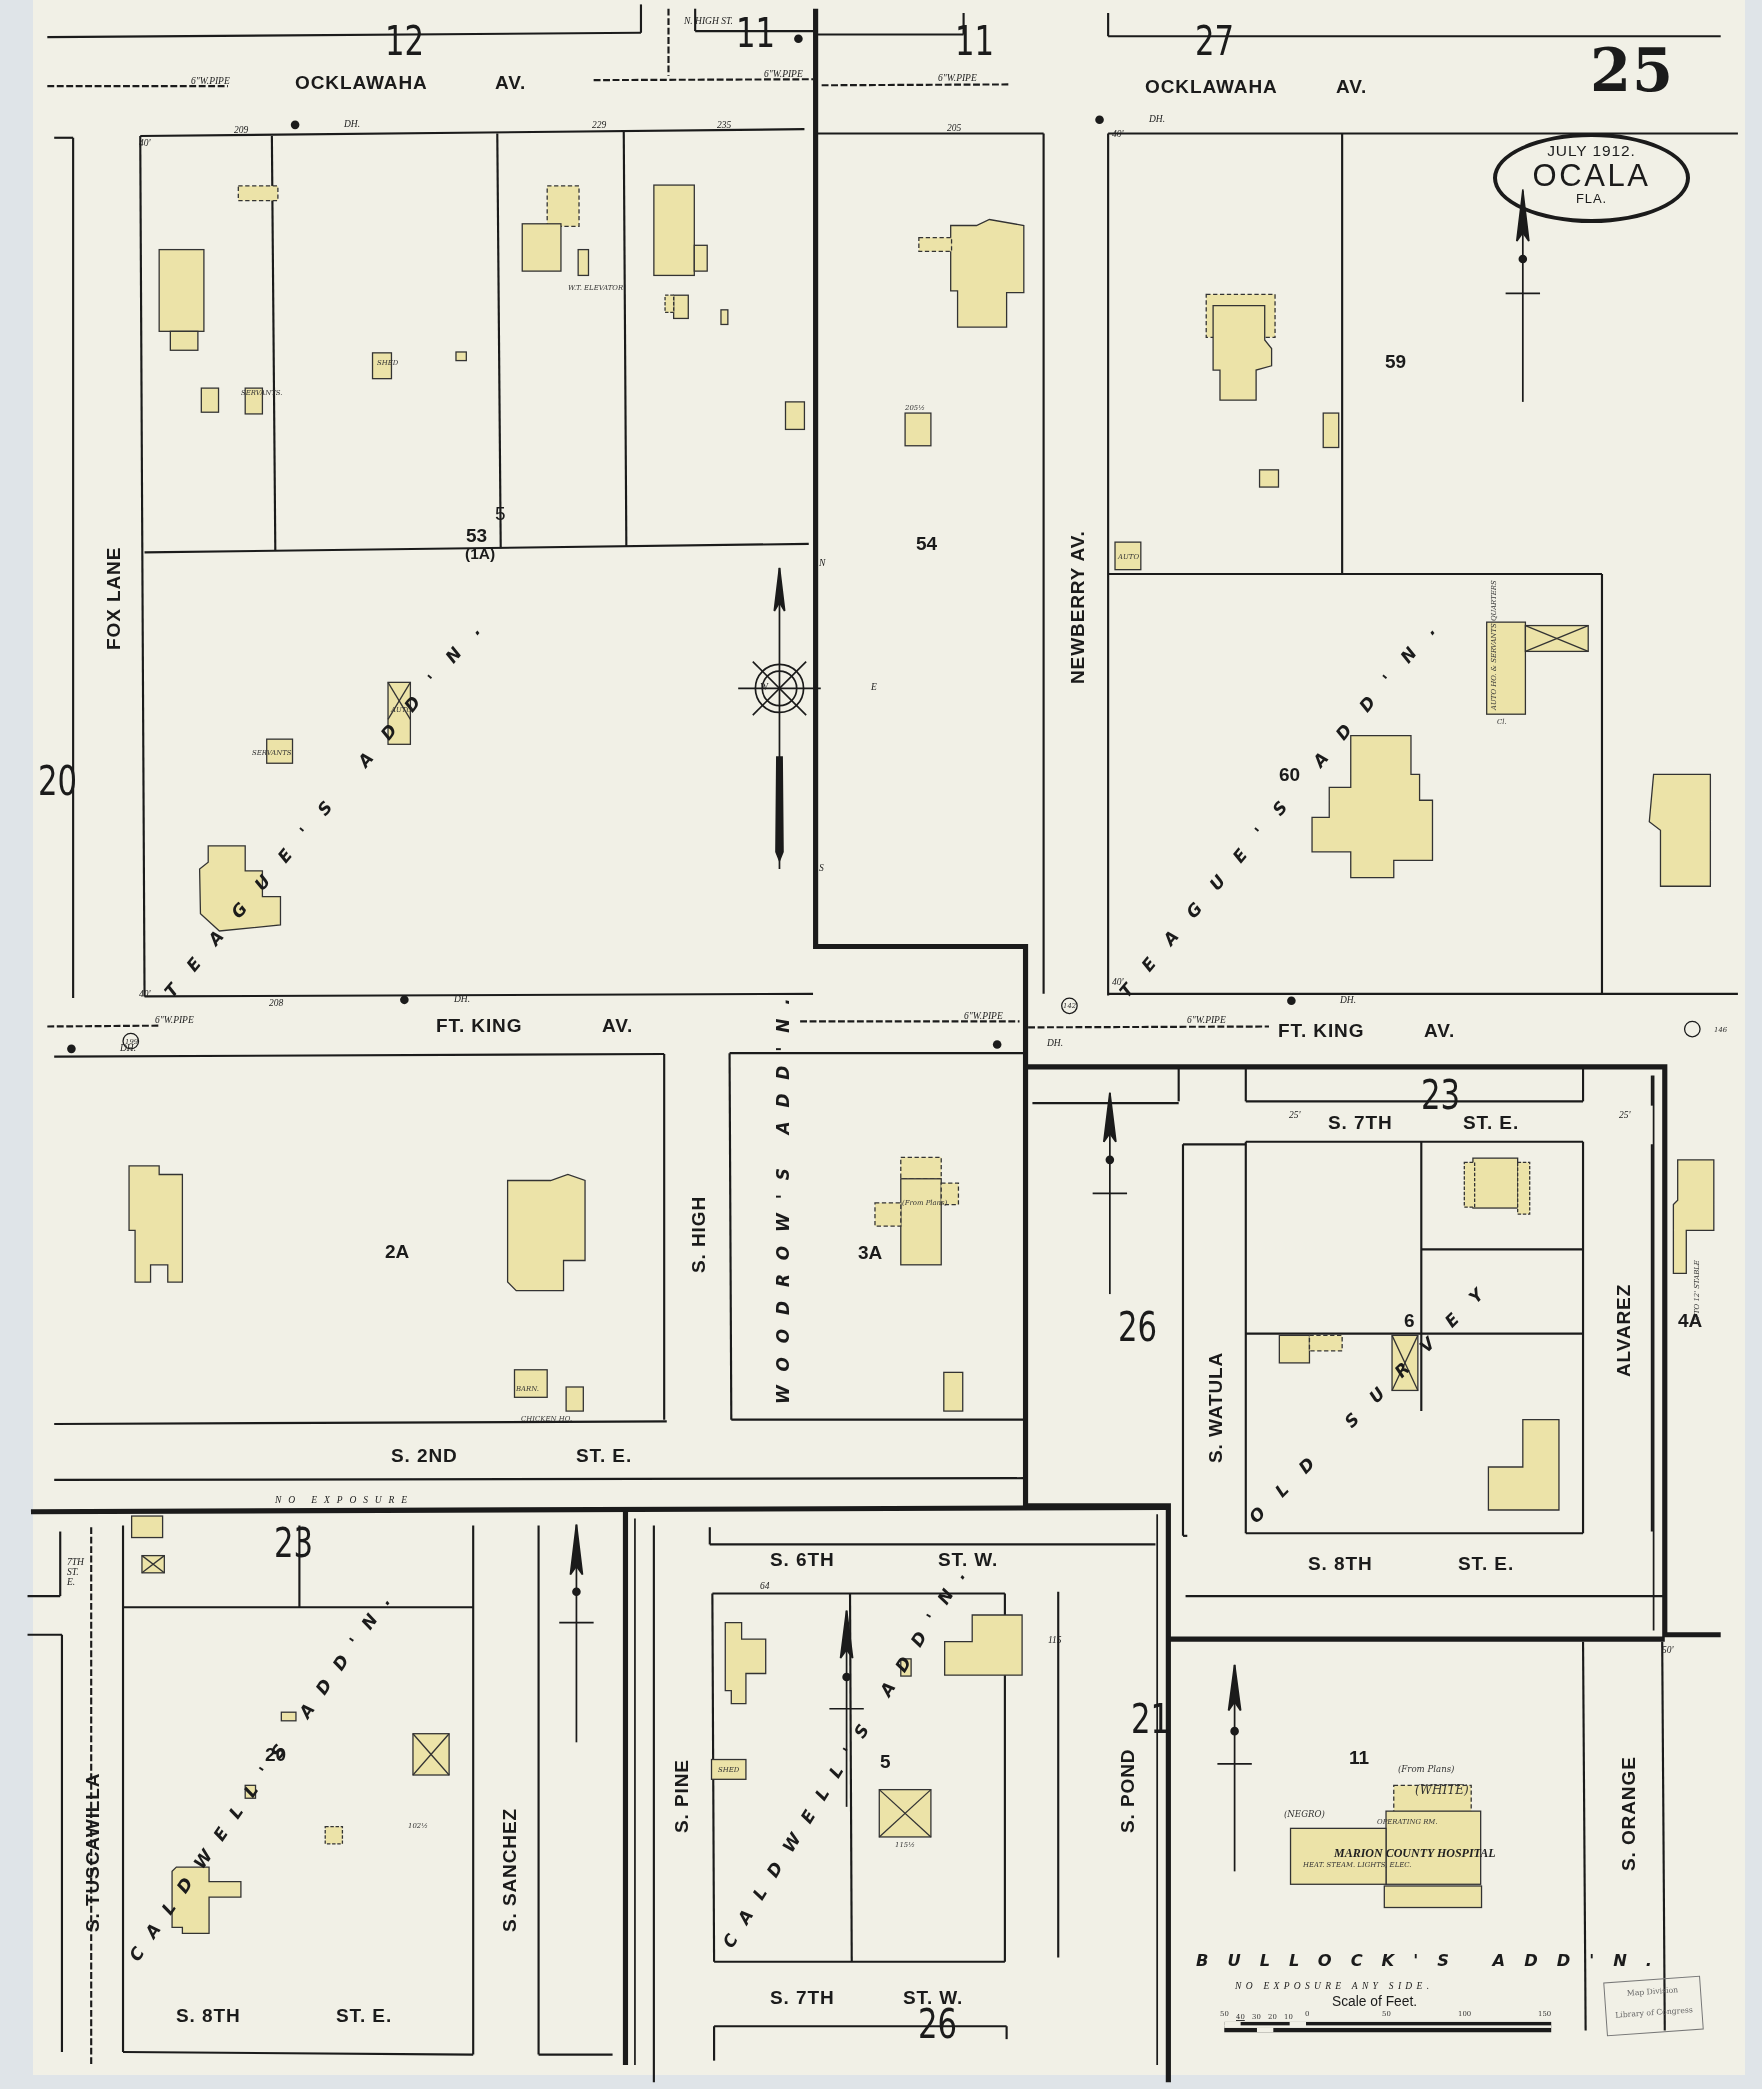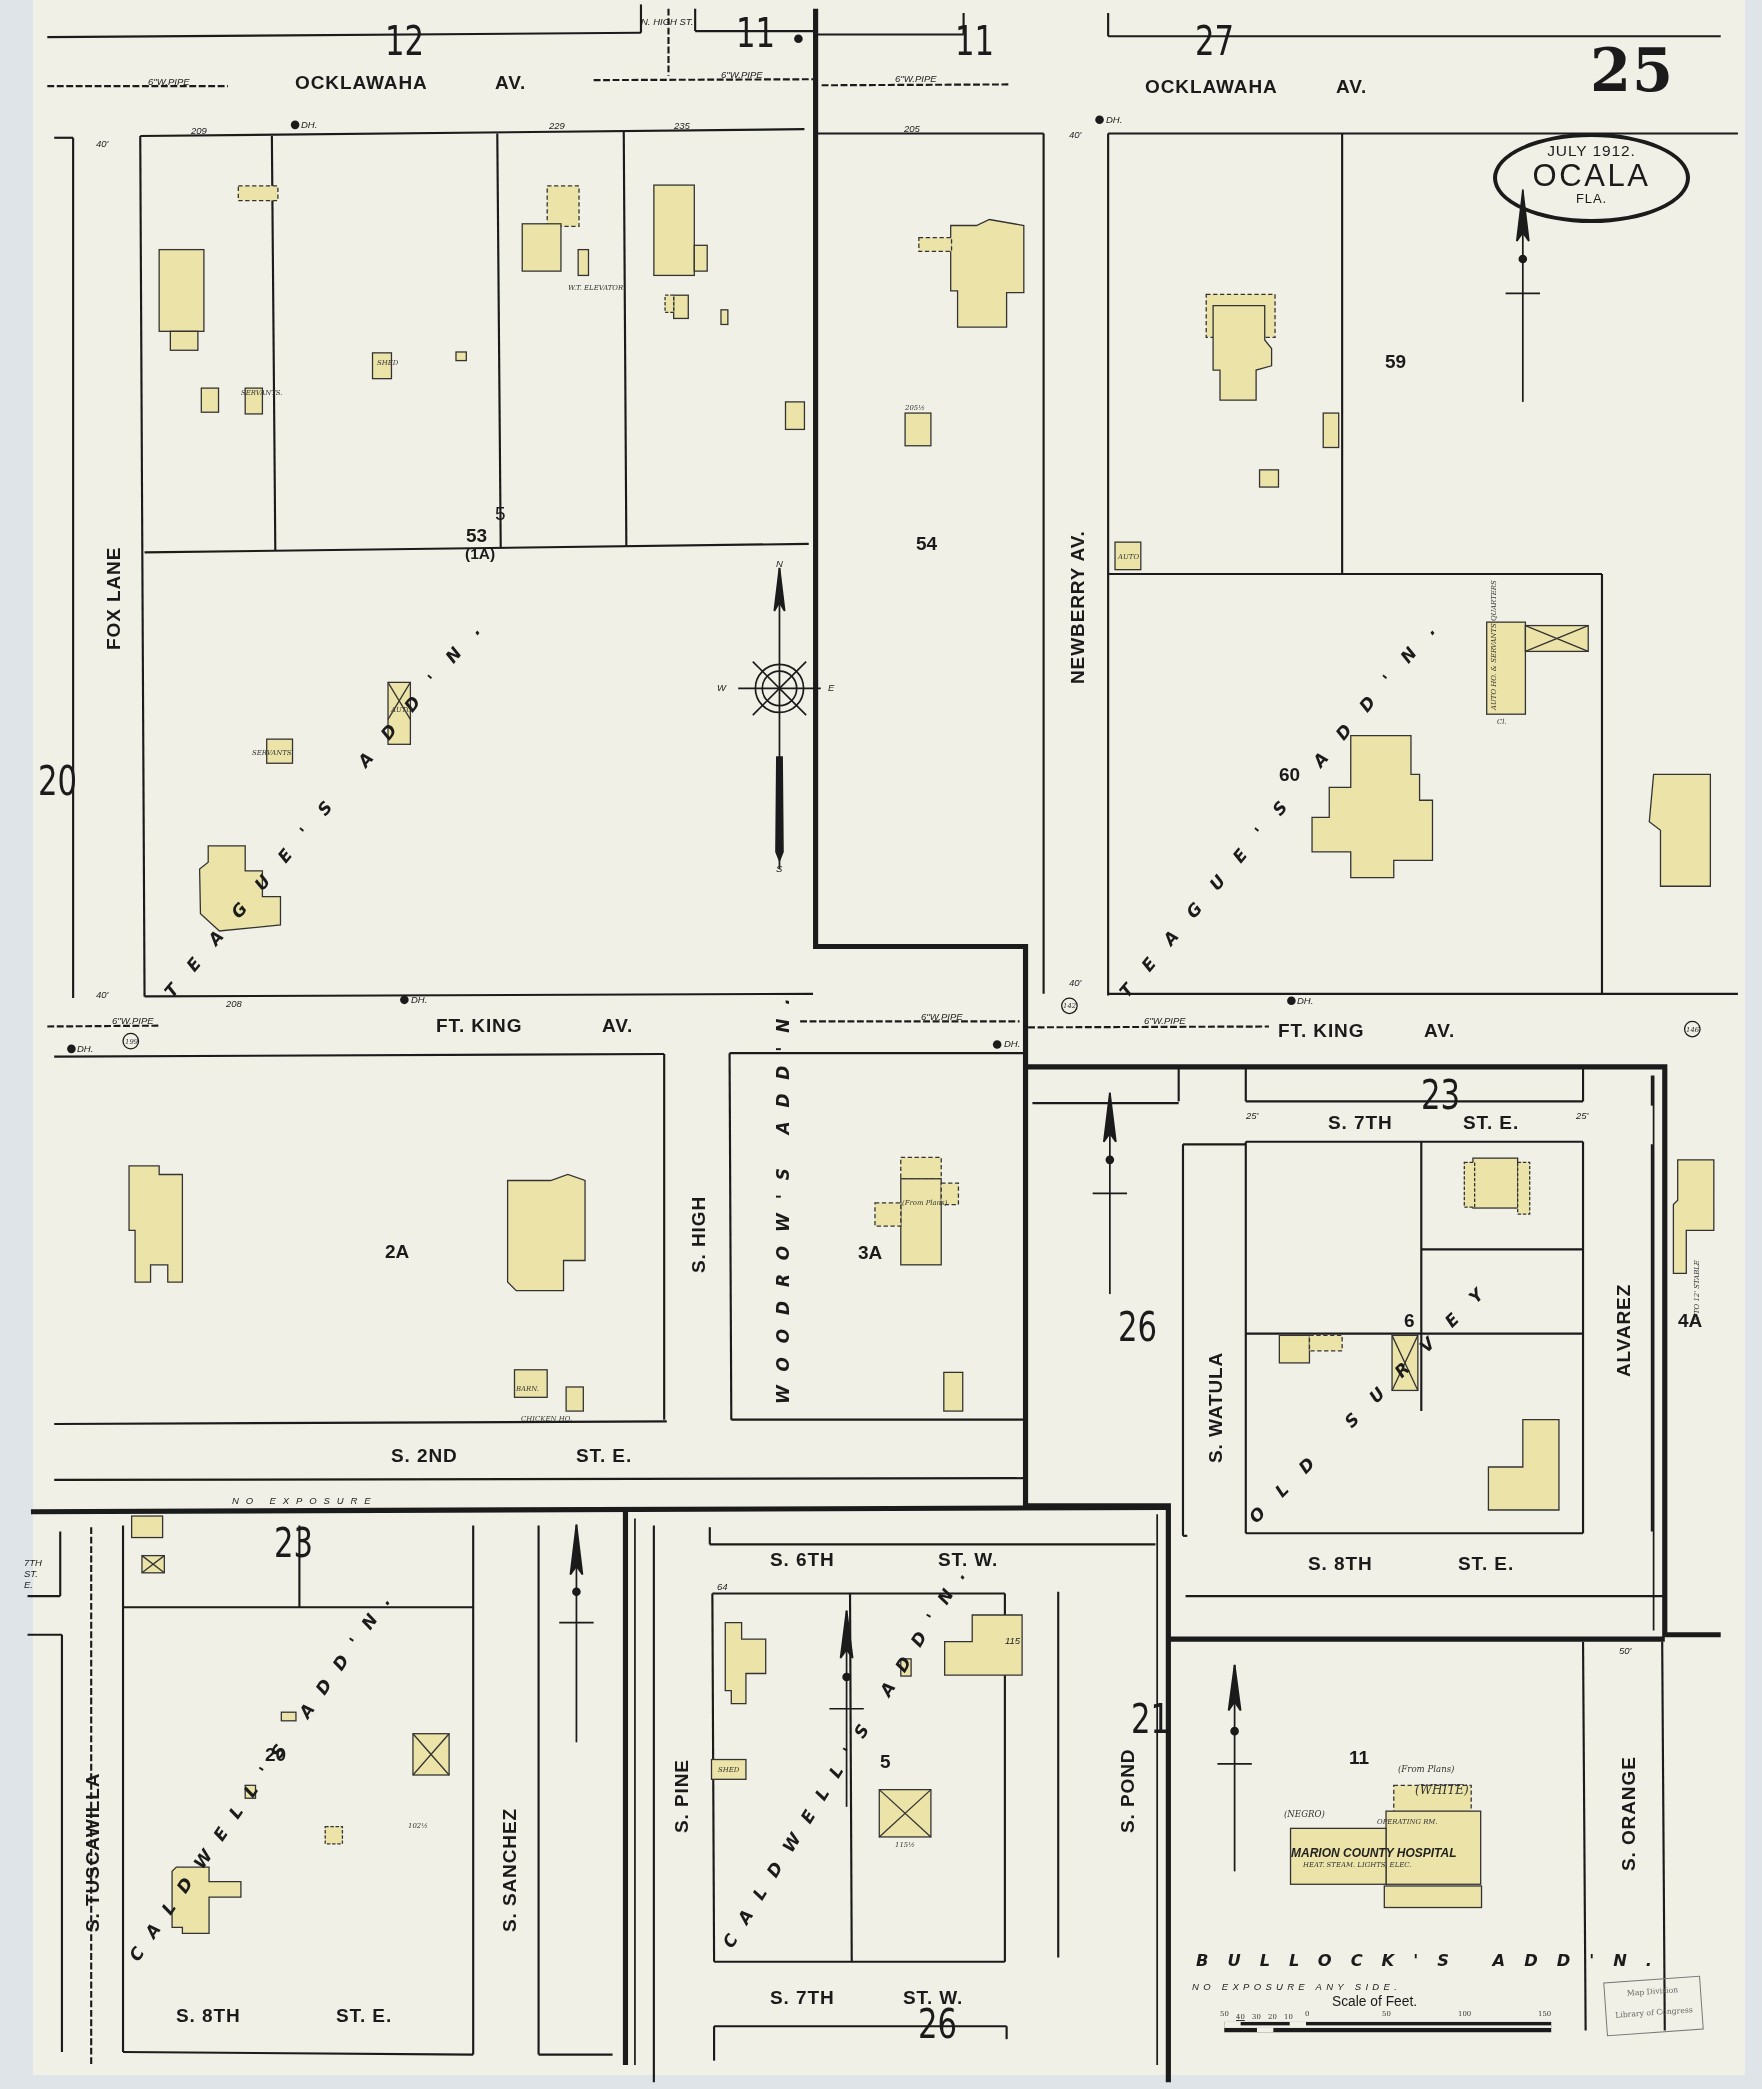--- a/index.html
+++ b/index.html
@@ -5,21 +5,21 @@
   html,body{margin:0;padding:0;}
   body{width:1762px;height:2090px;background:#dfe4e8;position:relative;overflow:hidden;font-family:"Liberation Sans",sans-serif;}
   .sheet{position:absolute;left:33px;top:0;width:1712px;height:2075px;background:#f1f0e6;}
   svg{position:absolute;left:0;top:0;}
   .lbl{position:absolute;color:#1b1b1b;white-space:nowrap;font-family:"Liberation Sans",sans-serif;font-weight:bold;letter-spacing:0.9px;}
   .street{font-size:19px;}
   .vert{transform-origin:left top;transform:rotate(-90deg);}
   .sheetnum{position:absolute;font-family:"DejaVu Sans",sans-serif;font-weight:normal;font-size:41px;color:#1b1b1b;transform:scaleX(0.75);transform-origin:left top;}
   .block{position:absolute;font-size:19px;font-weight:bold;color:#1b1b1b;}
   .addn{position:absolute;font-family:"DejaVu Sans",sans-serif;font-style:italic;font-weight:bold;font-size:17px;letter-spacing:22.4px;color:#1b1b1b;transform-origin:left center;white-space:nowrap;}
-  .small{position:absolute;font-family:Liberation Sans, sans-serif;font-style:italic;font-size:9.5px;color:#222;white-space:nowrap;}
+  .small{position:absolute;font-family:Liberation Serif, serif;font-style:italic;font-size:9.5px;color:#222;white-space:nowrap;padding-left:43px;}
   .tiny{position:absolute;font-family:"DejaVu Serif",serif;font-style:italic;font-size:6.9px;color:#333;white-space:nowrap;}
   .title-oval{position:absolute;left:1493px;top:133px;width:189px;height:82px;border:4.3px solid #1b1b1b;border-radius:50%;text-align:center;}
   .stamp{position:absolute;left:1605px;top:1979px;width:95px;height:52px;border:1.7px solid #777;transform:rotate(-4deg);font-family:"DejaVu Serif",serif;font-size:7.7px;color:#666;text-align:center;}
 </style>
 </head>
 <body>
 
 <div class="sheet"></div>
 
 <svg width="1762" height="2090" viewBox="0 0 2048 2429">
@@ -382,21 +382,21 @@
 <div class="small" style="left:674px;top:120px;">235</div>
 <div class="small" style="left:904px;top:123px;">205</div>
 <div class="small" style="left:226px;top:998px;">208</div>
 <div class="small" style="left:717px;top:1581px;">64</div>
 <div class="small" style="left:1005px;top:1635px;">115</div>
 <div class="tiny" style="left:895px;top:1841px;">115½</div>
 <div class="tiny" style="left:905px;top:404px;">205½</div>
 <div class="tiny" style="left:408px;top:1778px;margin-top:44px;">102½</div>
 <div class="tiny" style="left:125px;top:1038px;">199</div>
 <div class="tiny" style="left:1063px;top:1002px;">142</div>
-<div class="tiny" style="left:1686px;top:1026px;">146</div>
+<div class="tiny" style="left:1686px;top:1026px;padding-left:28px;">146</div>
 <div class="tiny" style="left:241px;top:389px;">SERVANTS.</div>
 <div class="tiny" style="left:252px;top:749px;">SERVANTS.</div>
 <div class="tiny" style="left:377px;top:359px;">SHED</div>
 <div class="tiny" style="left:718px;top:1766px;">SHED</div>
 <div class="tiny" style="left:516px;top:1385px;">BARN.</div>
 <div class="tiny" style="left:521px;top:1415px;">CHICKEN HO.</div>
 <div class="tiny" style="left:391px;top:706px;">AUTO</div>
 <div class="tiny" style="left:1118px;top:553px;">AUTO</div>
 <div class="tiny" style="left:568px;top:284px;">W.T. ELEVATOR</div>
 <div class="tiny" style="left:902px;top:1199px;">(From Plans)</div>

